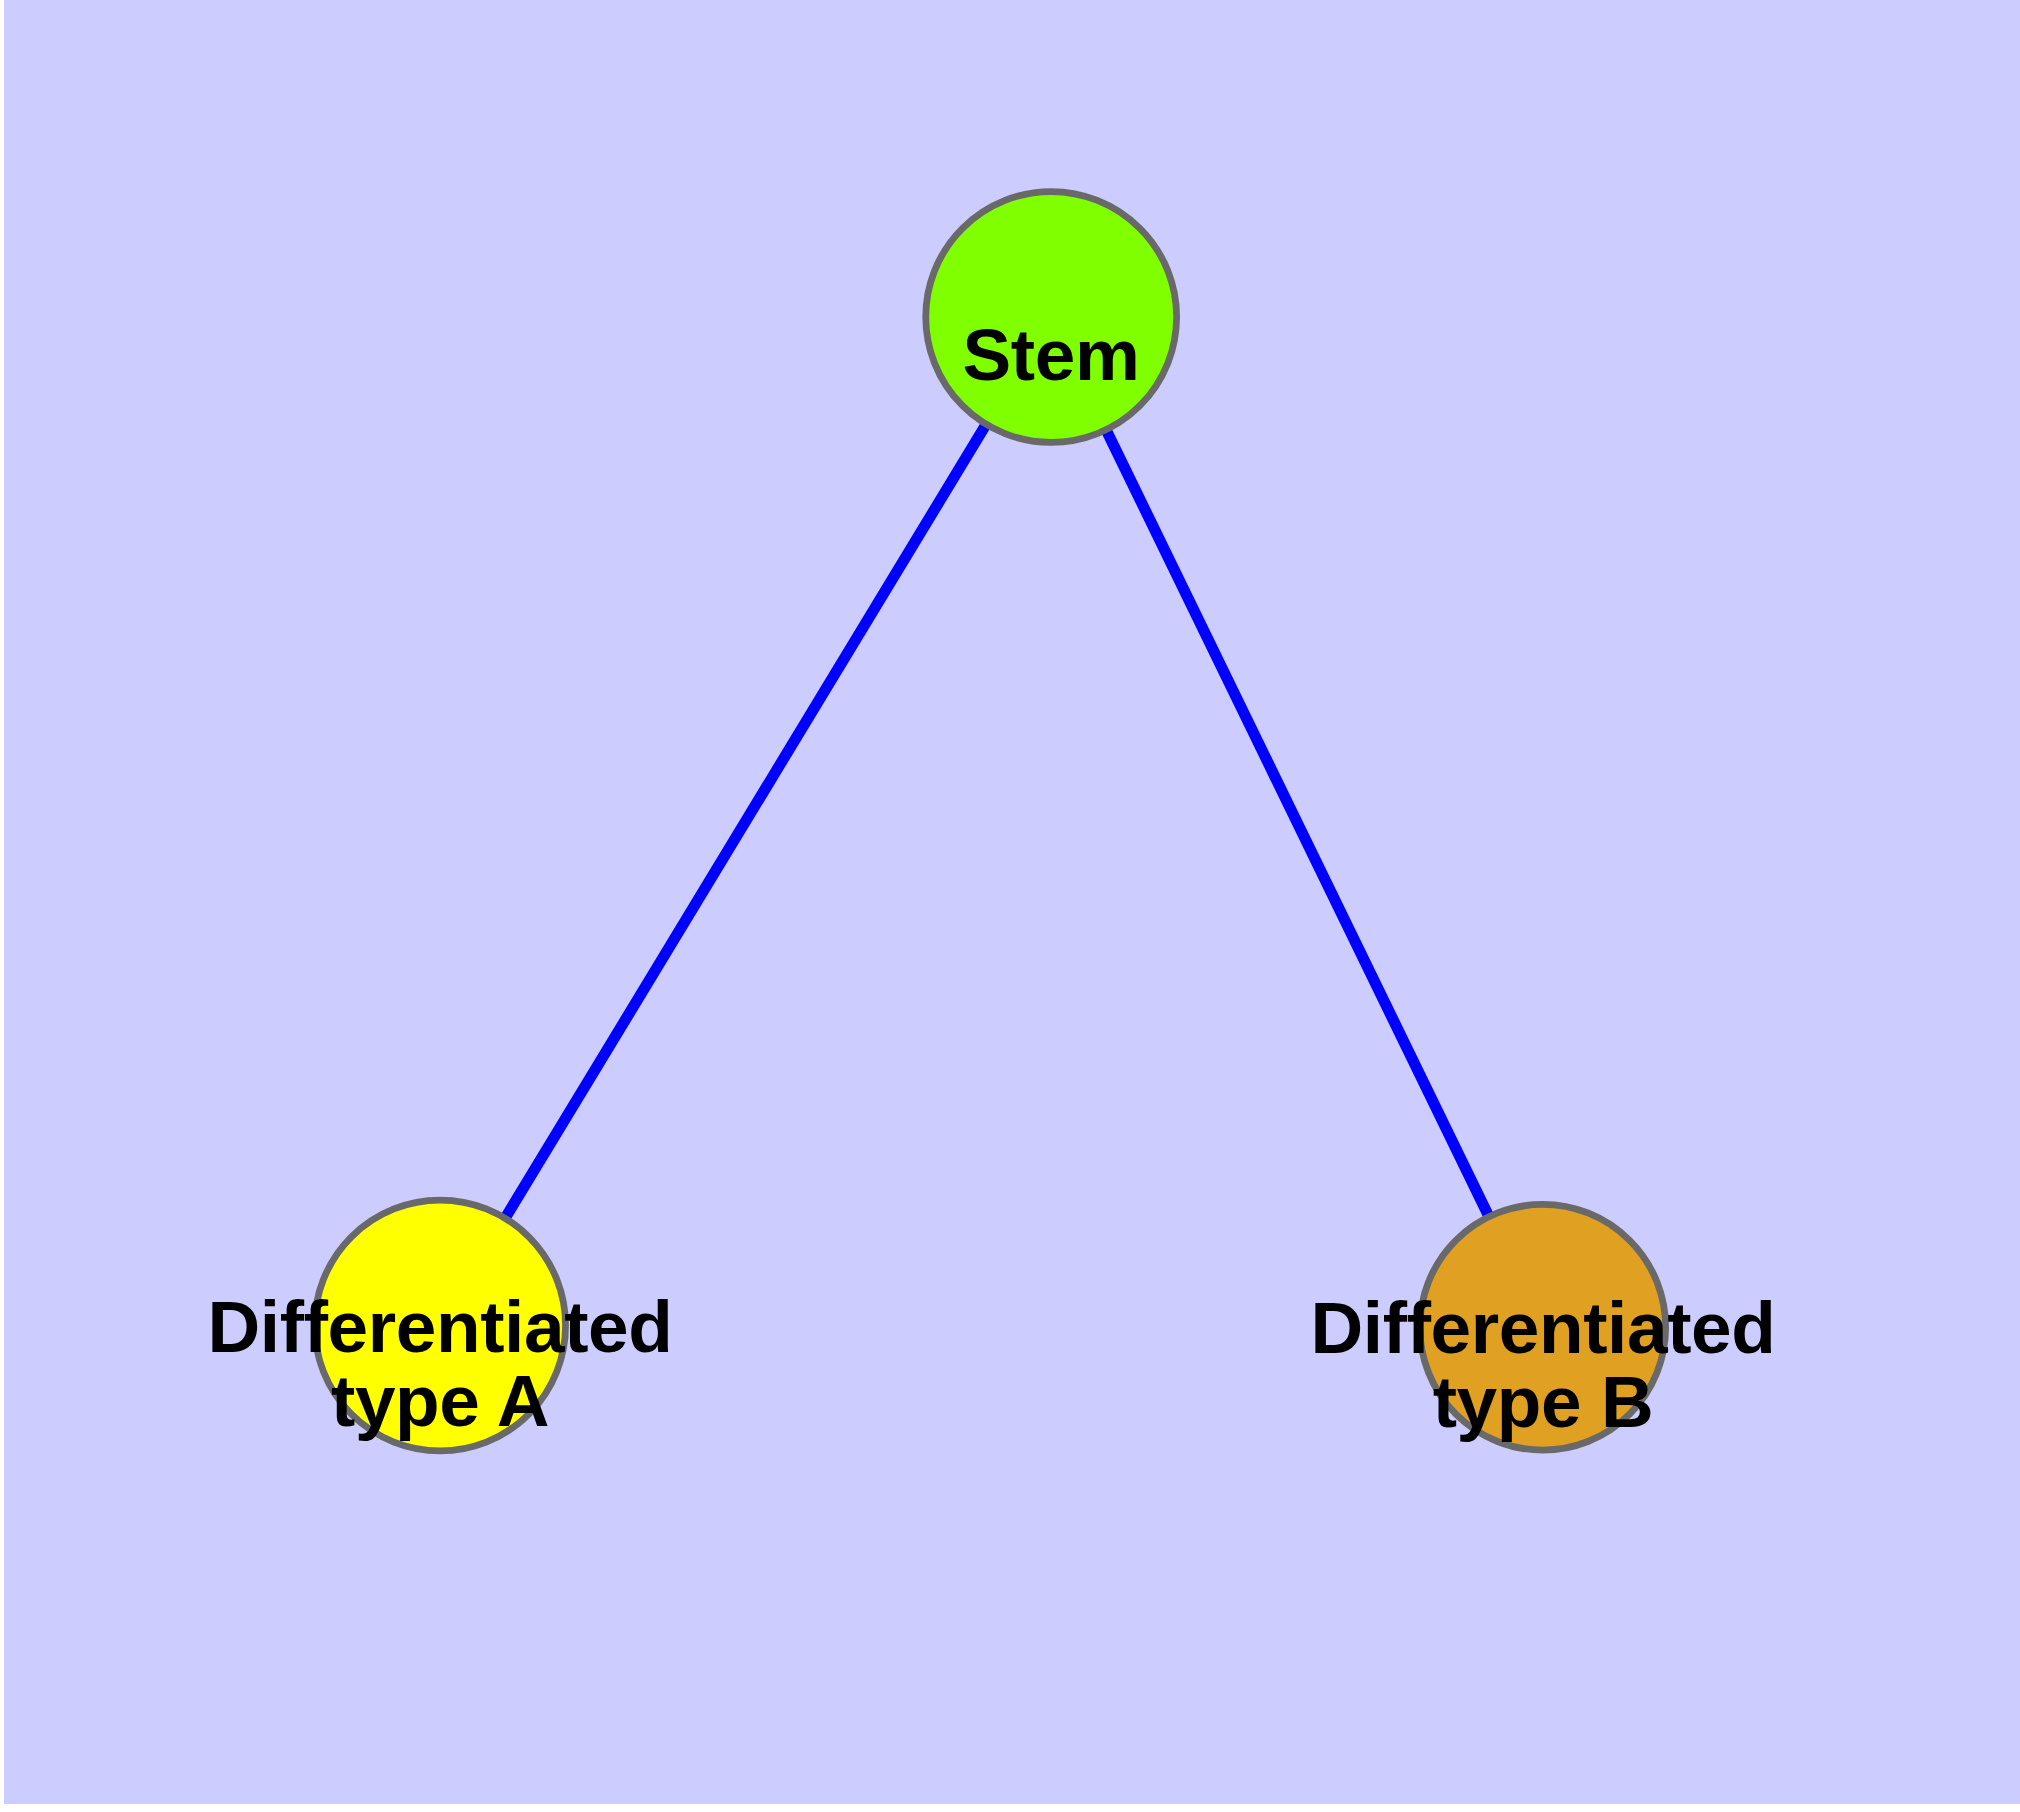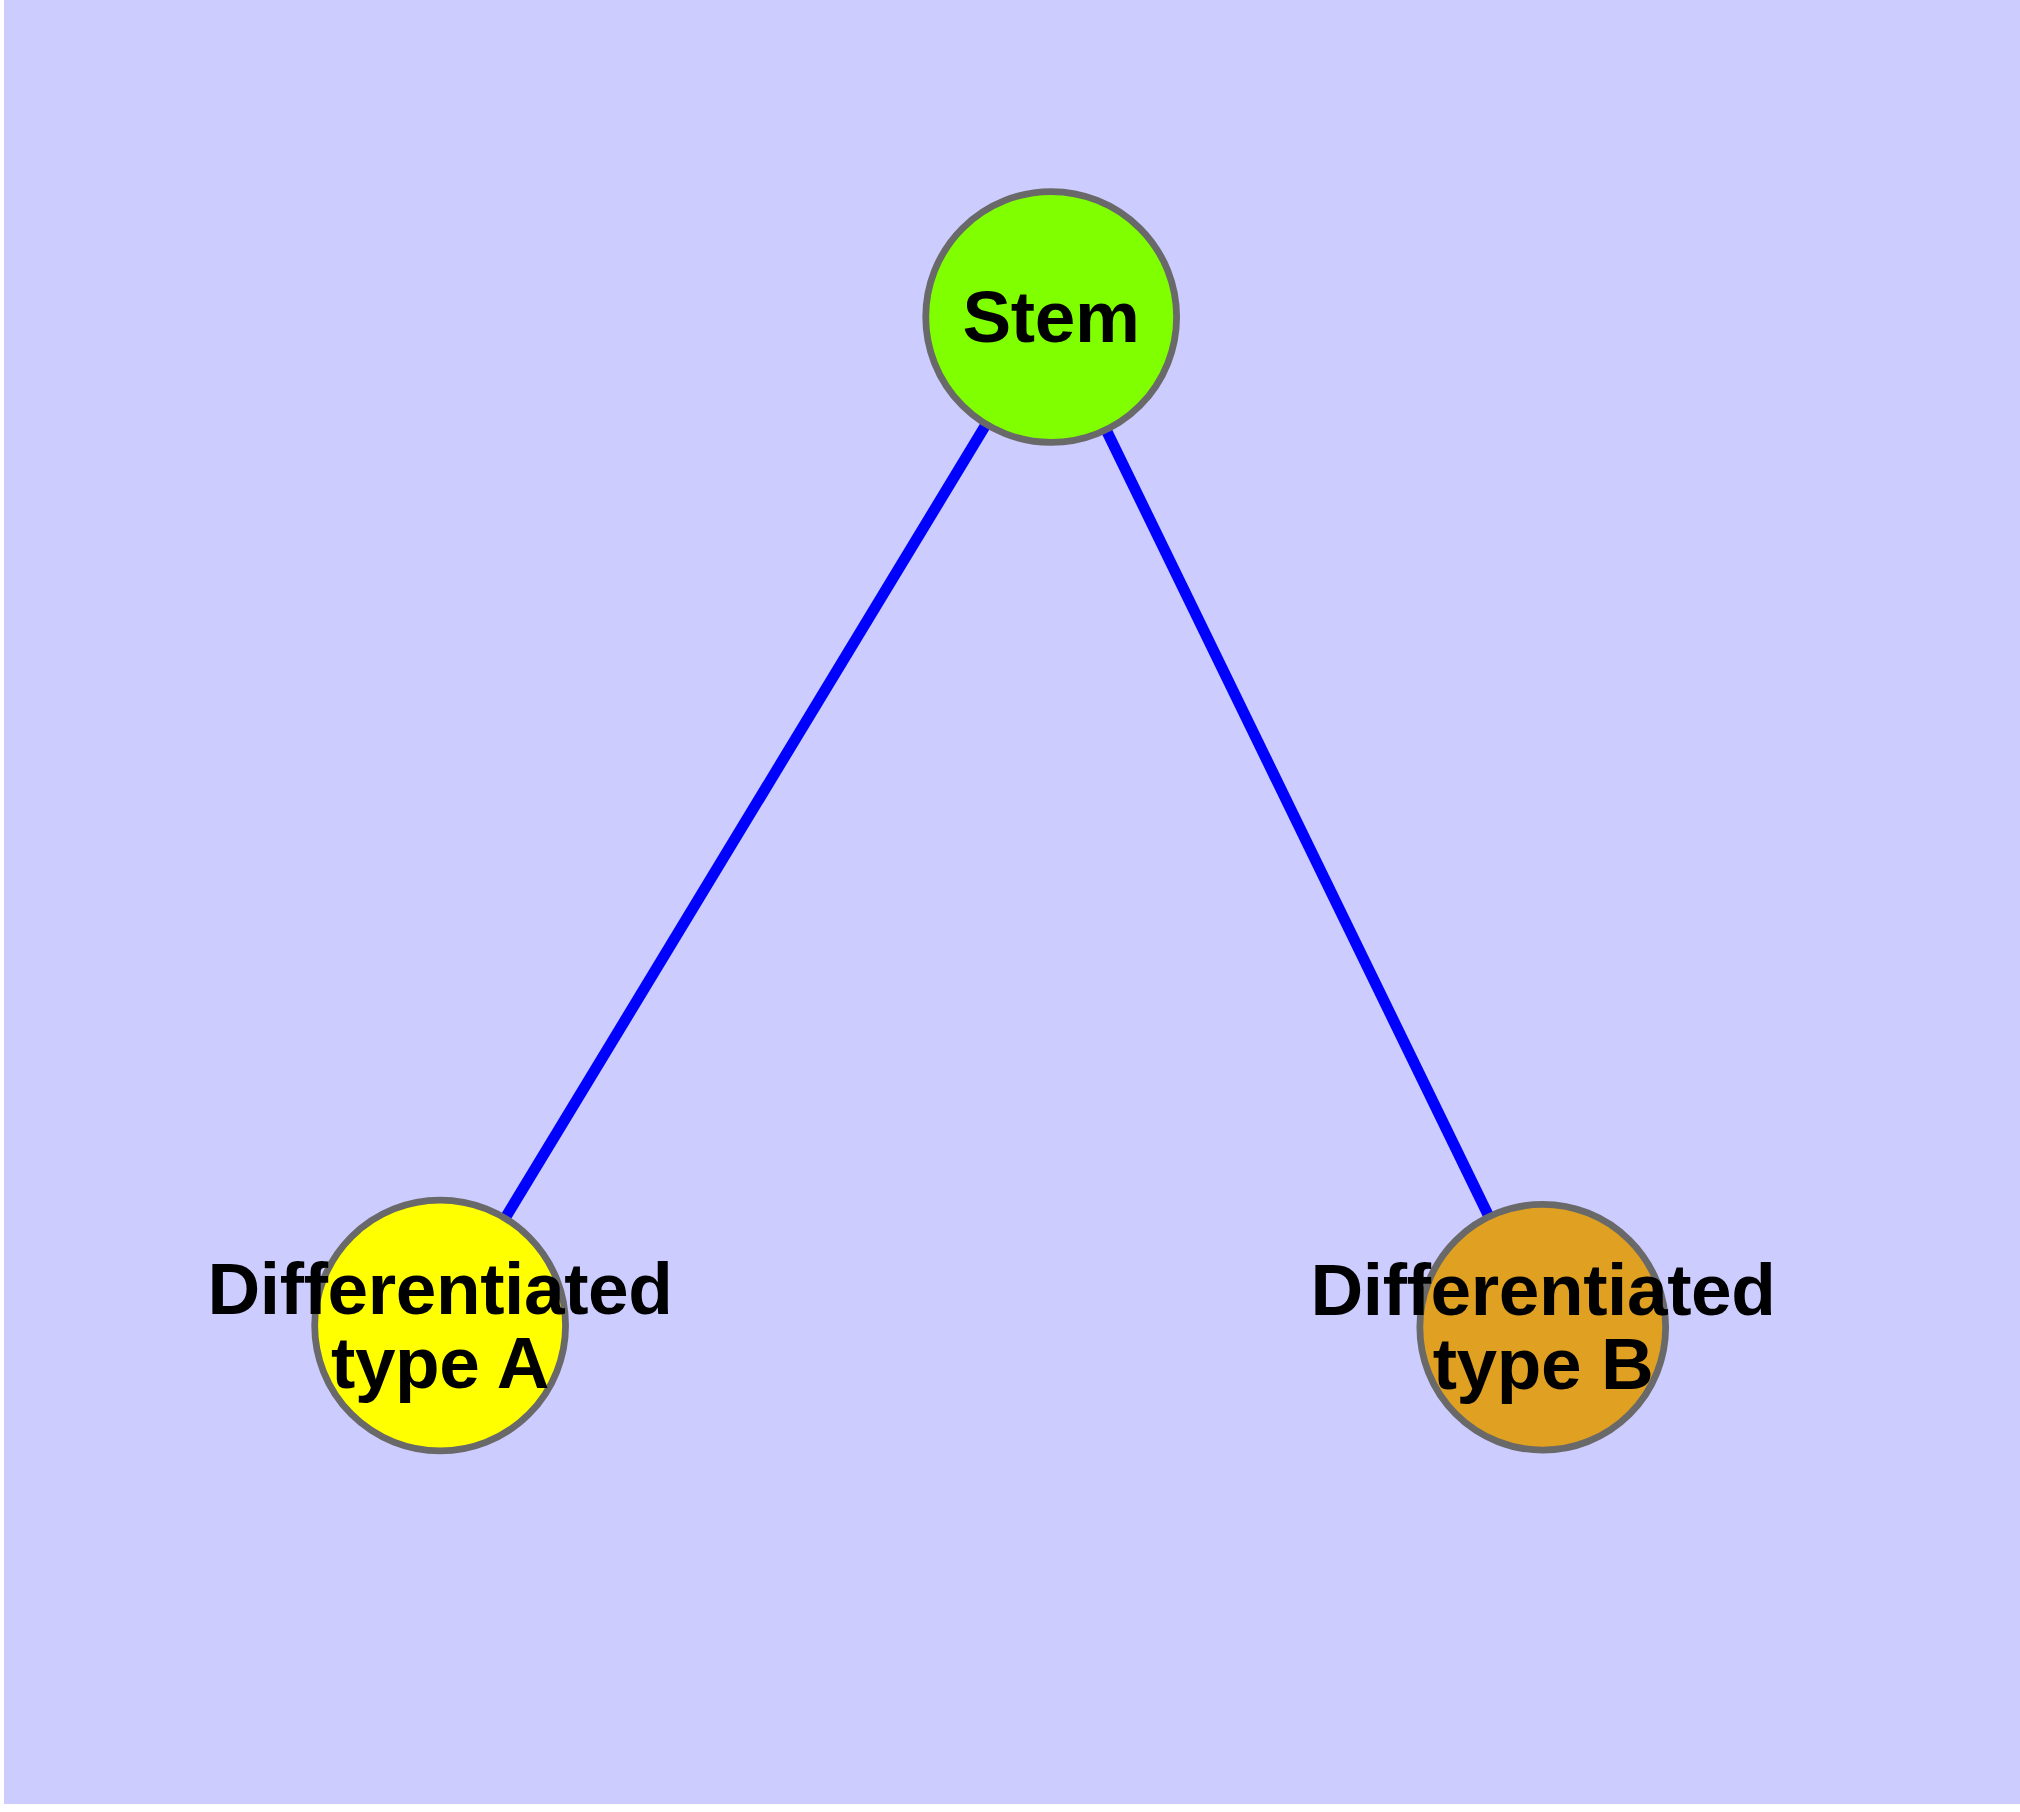--- a/index.html
+++ b/index.html
@@ -35,20 +35,21 @@
   .node-label {
     position: absolute;
     text-align: center;
     font-weight: bold;
     color: #000000;
     line-height: 1.02;
     white-space: pre;
     transform: translate(-50%, -50%);
     pointer-events: none;
     letter-spacing: -0.4px;
+    margin-top: 38px;
   }
   .label-stem   { font-size: 73px; }
   .label-typea  { font-size: 73px; }
   .label-typeb  { font-size: 73px; }
 </style>
 </head>
 <body>
 
 <div id="canvas" style="background: rgb(255, 255, 255);">
 

